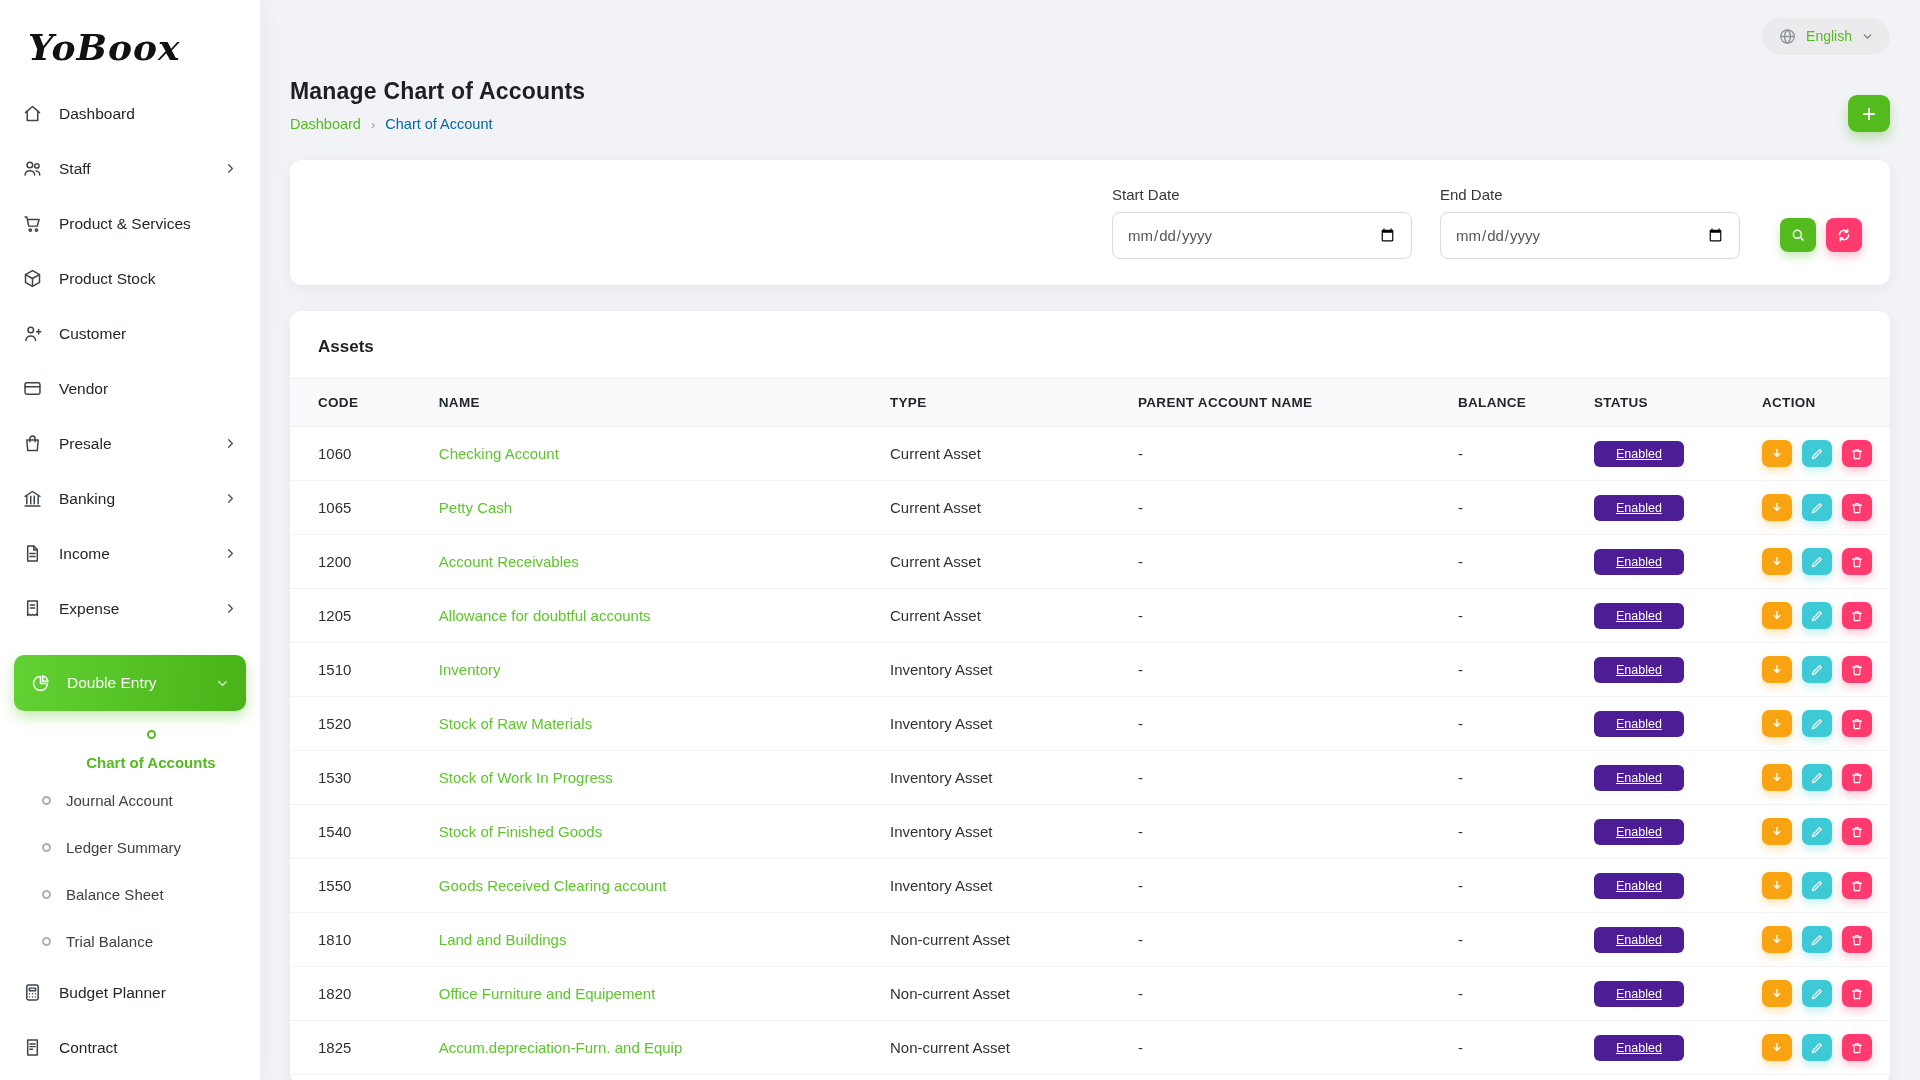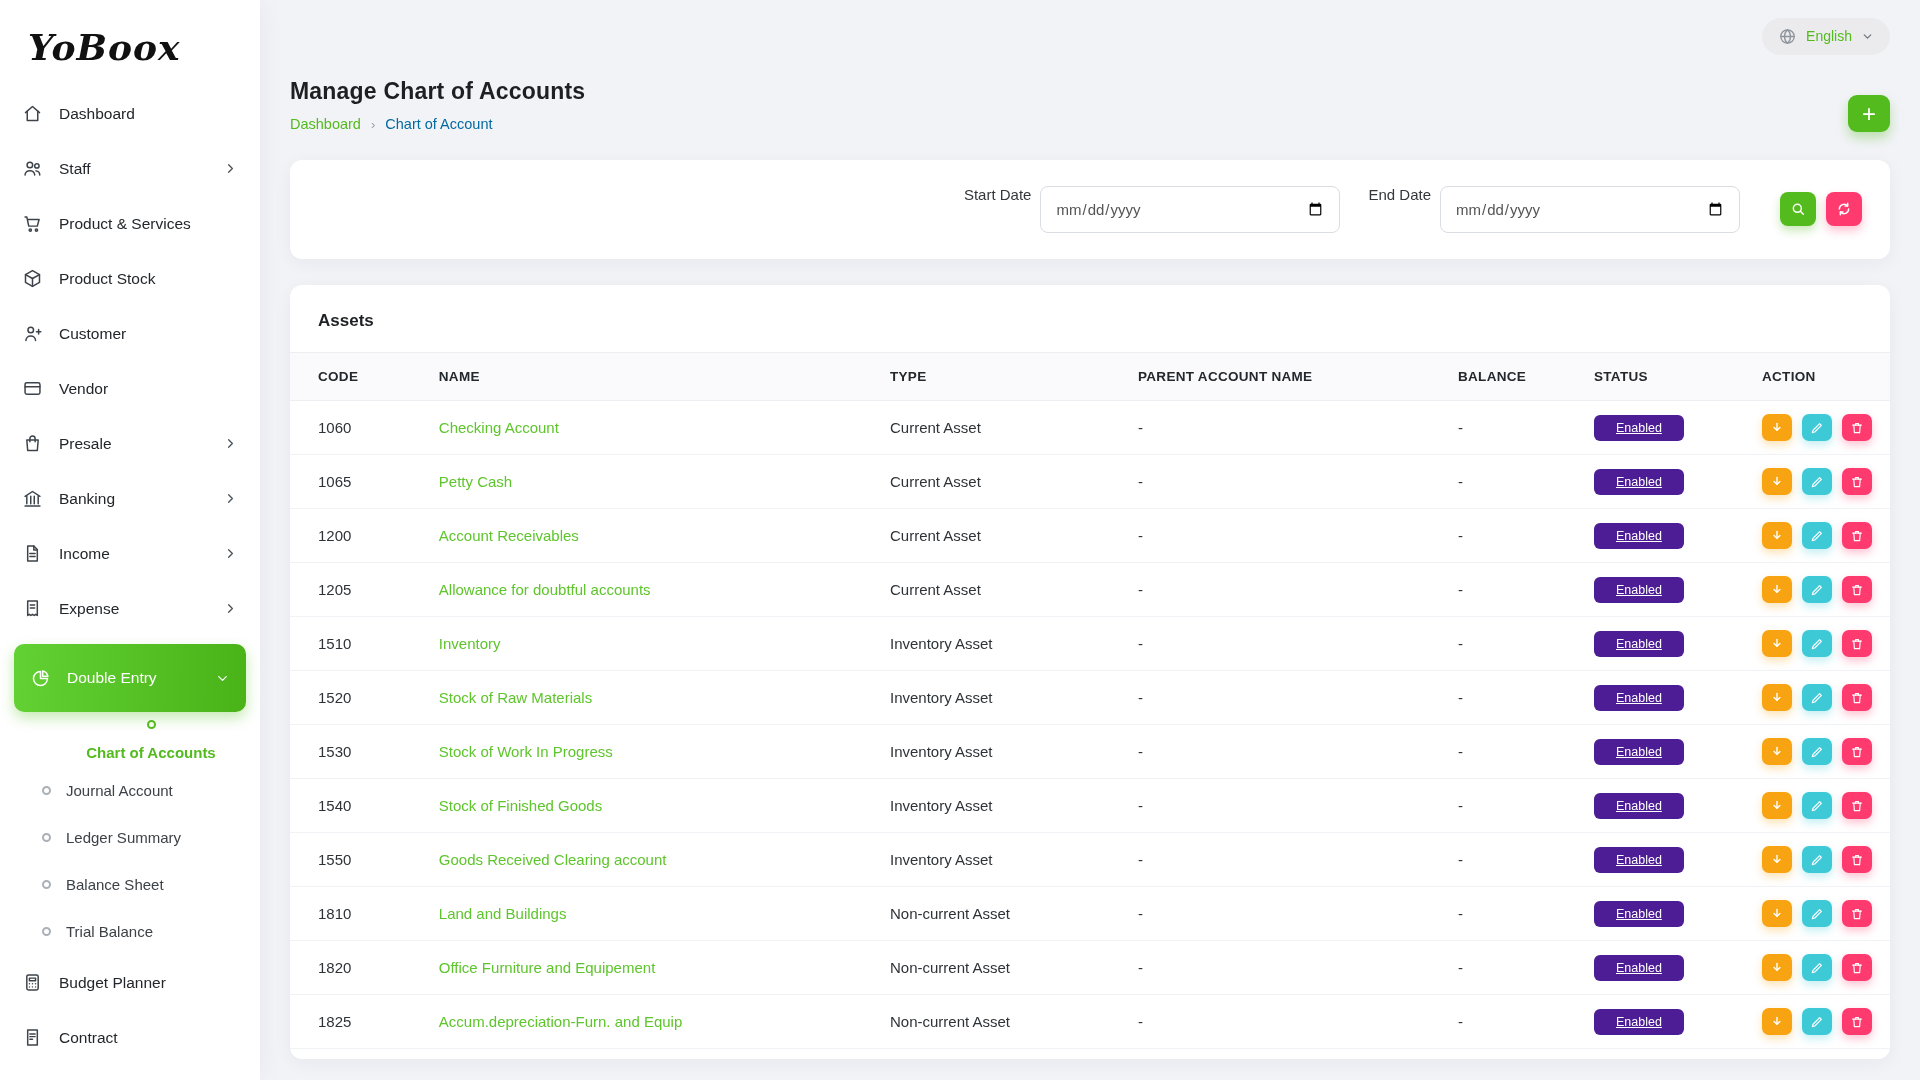--- a/index.html
+++ b/index.html
@@ -27,21 +27,21 @@
   .nav { padding-bottom: 20px; }
   .nav-item {
     display: flex; align-items: center; gap: 16px;
     height: 55px; padding: 0 22px; cursor: pointer;
     color: #23272b; font-size: 15.5px;
   }
   .nav-icon svg { width: 21px; height: 21px; color: #3c434a; }
   .nav-chev { margin-left: auto; }
   .nav-chev svg { width: 15px; height: 15px; color: #4a5157; }
   .nav-item.active {
-    margin: 8px 14px; height: 68px; padding: 0 16px; border-radius: 10px;
+    margin: 19px 14px; height: 56px; padding: 0 16px; border-radius: 10px;
     background: linear-gradient(92deg, #62d133, #49b318);
     color: #fff; box-shadow: 0 6px 14px rgba(90,195,35,.35);
   }
   .nav-item.active .nav-icon svg, .nav-item.active .nav-chev svg { color: #fff; }
   .sub-item {
     display: flex; align-items: center; gap: 15px;
     height: 47px; padding-left: 42px; cursor: pointer;
     color: #3c4247; font-size: 15px;
   }
   .dot {
@@ -74,21 +74,21 @@
     cursor: pointer; box-shadow: 0 6px 12px rgba(83,187,30,.35);
     display: flex; align-items: center; justify-content: center; margin-top: 2px;
   }
 
   .card {
     background: #fff; border-radius: 12px;
     box-shadow: 0 4px 18px rgba(40,40,60,.05);
   }
   .filter-card { margin-top: 28px; padding: 26px 28px; }
   .filter-row { display: flex; justify-content: flex-end; align-items: flex-end; gap: 28px; }
-  .field { display: flex; gap: 9px; }
+  .field { display: flex; flex-direction: column; gap: 9px; }
   .field label { font-size: 15px; color: #33383d; }
   .field input {
     width: 300px; height: 47px; border: 1px solid #d9dde2; border-radius: 8px;
     padding: 8px 14px; font-size: 15px; color: #555; outline: none;
     font-family: "Liberation Sans", sans-serif; background: #fff;
   }
   .filter-btns { display: flex; gap: 10px; margin-left: 12px; margin-bottom: 7px; }
   .sq-btn {
     width: 36px; height: 34px; border: none; border-radius: 8px;
     display: flex; align-items: center; justify-content: center;

